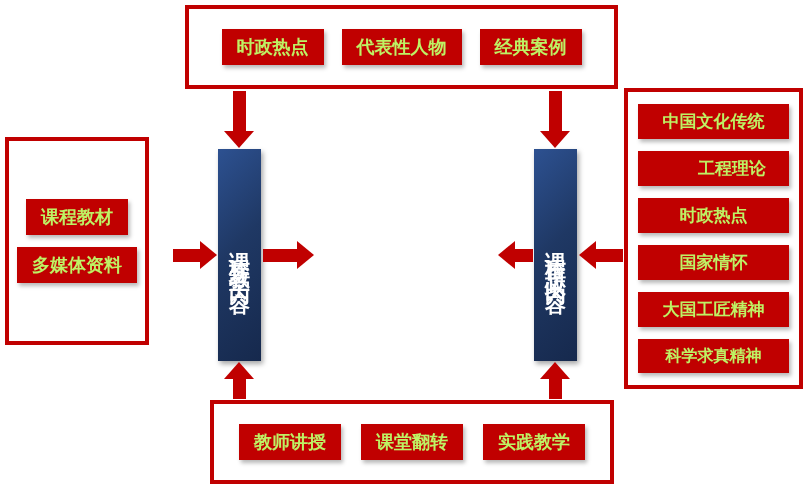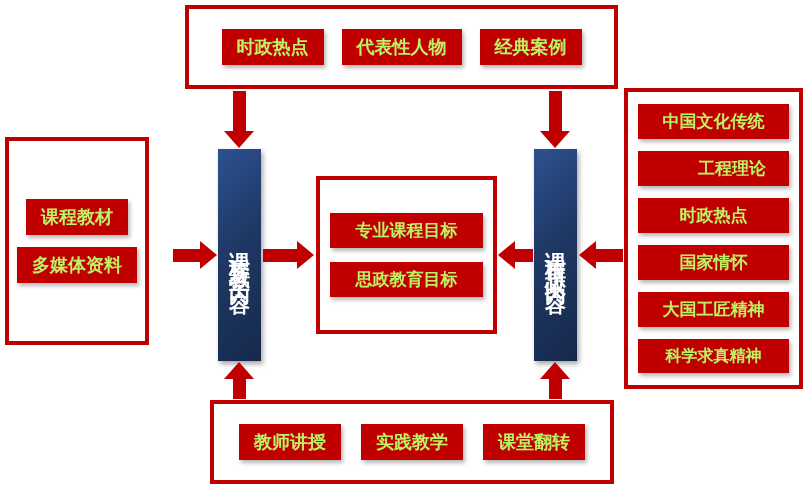--- a/index.html
+++ b/index.html
@@ -98,28 +98,24 @@
     <div class="chip stretch" style="font-size:17px;">中国文化传统</div>
     <div class="chip stretch" style="font-size:17px;padding-left:43px;">工程理论</div>
     <div class="chip stretch" style="font-size:17px;">时政热点</div>
     <div class="chip stretch" style="font-size:17px;">国家情怀</div>
     <div class="chip stretch" style="font-size:17px;">大国工匠精神</div>
     <div class="chip stretch" style="font-size:16px;">科学求真精神</div>
   </div>
 
   <div class="panel row" style="left:210px;top:400px;width:404px;height:84px;gap:20px;">
     <div class="chip">教师讲授</div>
+    <div class="chip">课堂翻转</div>
     <div class="chip">实践教学</div>
-    <div class="chip">课堂翻转</div>
   </div>
 
-  <div class="panel col" style="left:316px;top:176px;width:181px;height:158px;gap:14px;">
-    <div class="chip stretch" style="font-size:17px;">专业课程目标</div>
-    <div class="chip stretch" style="font-size:17px;">思政教育目标</div>
-  </div>
 
   <div class="pillar" style="left:218px;top:149px;width:43px;height:212px;">
     <div class="pillar-text">课程教学内容</div>
   </div>
   <div class="pillar" style="left:534px;top:149px;width:43px;height:212px;">
     <div class="pillar-text">课程思政内容</div>
   </div>
 
   <div class="arrow down" style="left:224px;top:91px;width:30px;height:57px;">
     <div class="shaft"></div>

